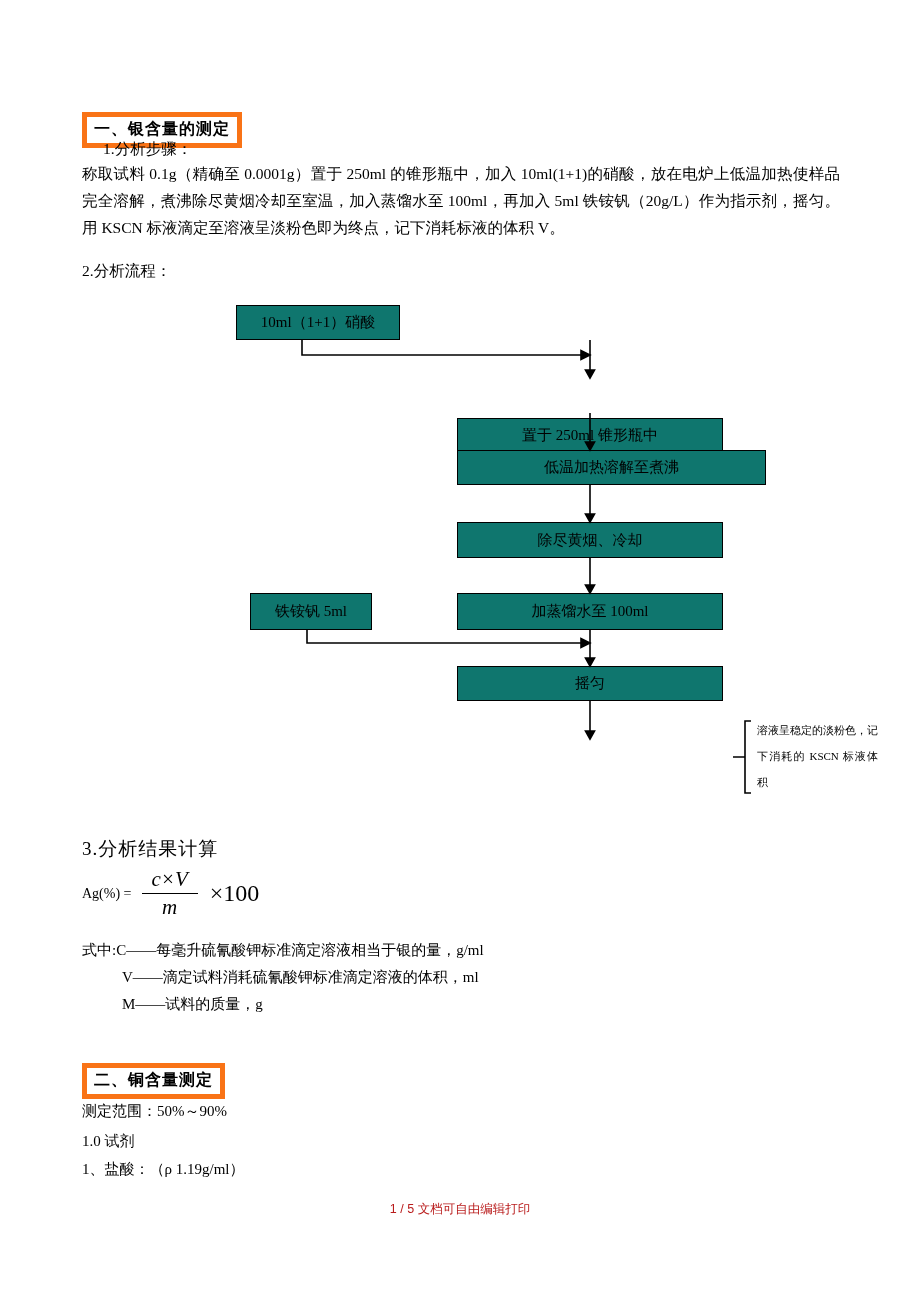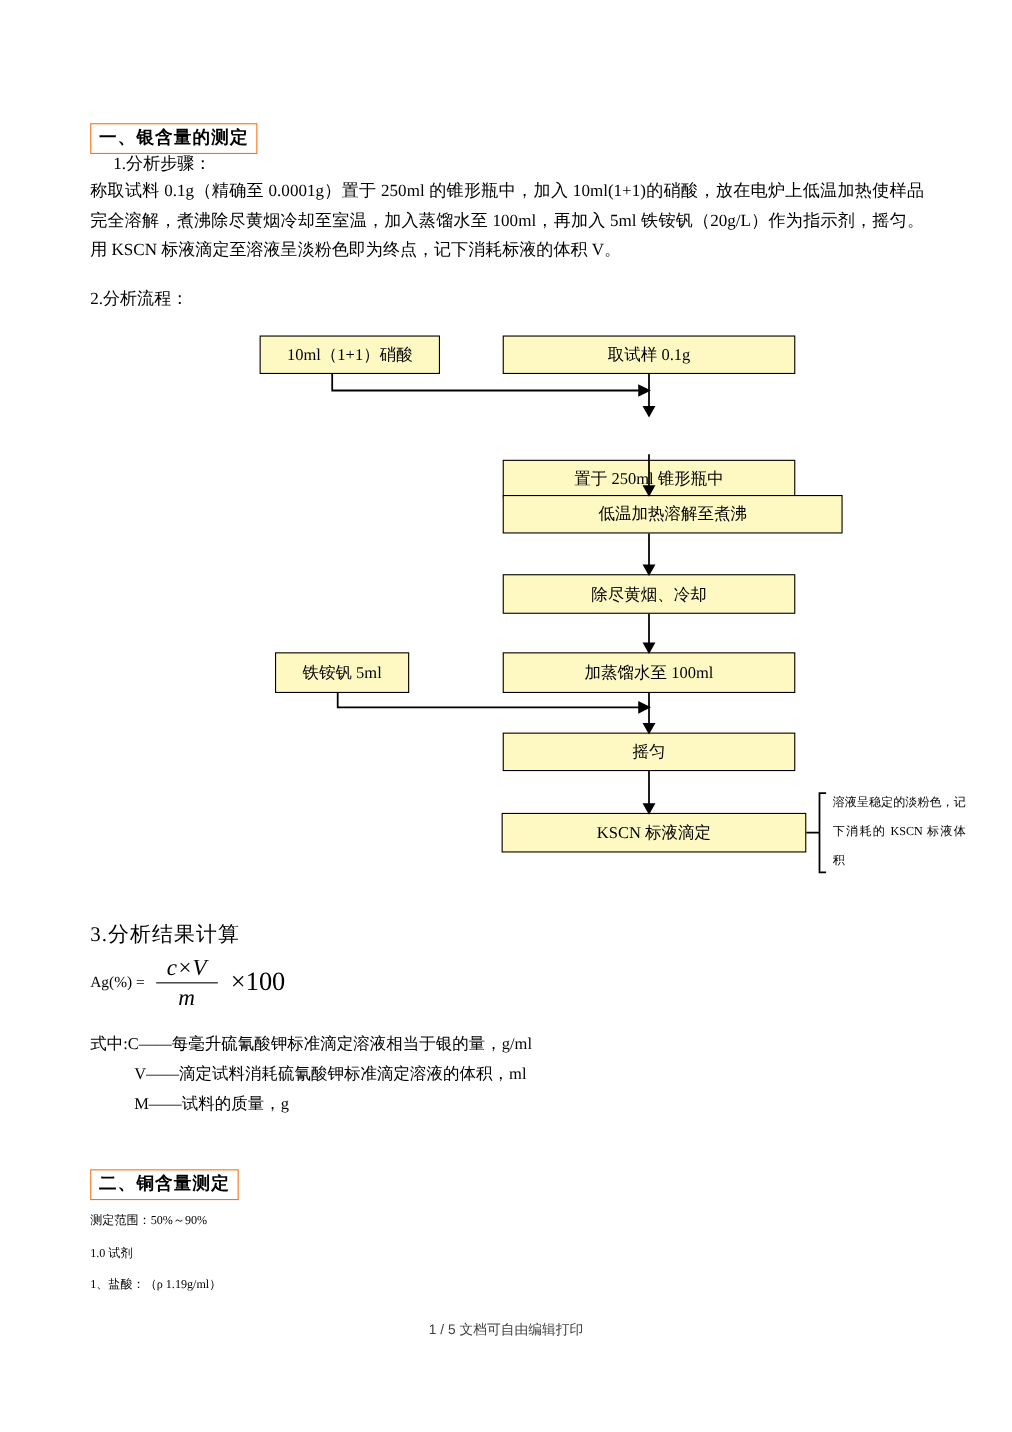--- a/index.html
+++ b/index.html
@@ -10,41 +10,41 @@
     height: 1302px;
     margin: 0 auto;
     background: #ffffff;
     color: #000;
     font-family: "Liberation Serif", "DejaVu Serif", serif;
     overflow: hidden;
   }
   .abs { position: absolute; }
   .title-box {
     display: inline-block;
-    border: 1px solid #f97316;
+    border: 5px solid #f97316;
     font-weight: bold;
     font-size: 16px;
     padding: 2px 7px 3px 7px;
     letter-spacing: 1px;
   }
   .h-small { font-size: 15.5px; }
   .body-par {
     width: 758px;
     font-size: 15.5px;
     line-height: 26.8px;
     text-align: justify;
   }
   .fc-box {
     position: absolute;
     border: 1px solid #000;
     display: flex;
     align-items: center;
     justify-content: center;
     font-size: 15px;
-    background: #fef9c3;
+    background: #0f766e;
     text-align: center;
   }
   .connectors { position: absolute; left: 0; top: 0; pointer-events: none; }
   .annotation {
     width: 121px;
     font-size: 11px;
     line-height: 26px;
     text-align: justify;
   }
   .h3-calc { font-size: 19px; letter-spacing: 1px; }
@@ -53,61 +53,59 @@
   .formula .frac { display: inline-flex; flex-direction: column; align-items: center; margin: 0 6px; }
   .formula .num, .formula .den {
     font-style: italic;
     font-size: 21px;
     padding: 0 10px;
     line-height: 27px;
   }
   .formula .num { border-bottom: 1.5px solid #000; text-align: right; }
   .formula .mult { font-size: 24px; margin-left: 6px; }
   .legend-line { font-size: 15px; line-height: 27px; white-space: nowrap; }
-  .plain-line { font-size: 11px; white-space: nowrap; }
+  .plain-line { font-size: 15px; white-space: nowrap; }
   .footer {
     width: 100%;
     text-align: center;
     font-size: 12.5px;
-    color: #404040;
+    color: #b91c1c;
     font-family: "Liberation Sans", "DejaVu Sans", sans-serif;
   }
 </style>
 </head>
 <body>
 
 <div class="page">
 
   <div class="abs" style="left:82px; top:112px;">
     <span class="title-box">一、银含量的测定</span>
   </div>
 
   <div class="abs h-small" style="left:82px; top:139px;margin-left:21px;">1.分析步骤：</div>
 
   <div class="abs body-par" style="left:82px; top:161px;">称取试料 0.1g（精确至 0.0001g）置于 250ml 的锥形瓶中，加入 10ml(1+1)的硝酸，放在电炉上低温加热使样品完全溶解，煮沸除尽黄烟冷却至室温，加入蒸馏水至 100ml，再加入 5ml 铁铵钒（20g/L）作为指示剂，摇匀。用 KSCN 标液滴定至溶液呈淡粉色即为终点，记下消耗标液的体积 V。</div>
 
   <div class="abs h-small" style="left:82px; top:261px;">2.分析流程：</div>
 
   <div class="fc-box" style="left:236px; top:305px; width:164px; height:35px;">10ml（1+1）硝酸</div>
 
-  <div class="fc-box" style="left:457px; top:305px; width:266px; height:35px;">取试样 0.1g</div>
 
   <div class="fc-box" style="left:457px; top:378px; width:266px; height:35px;margin-top:40px;">置于 250ml 锥形瓶中</div>
 
   <div class="fc-box" style="left:457px; top:450px; width:309px; height:35px;">低温加热溶解至煮沸</div>
 
   <div class="fc-box" style="left:457px; top:522px; width:266px; height:36px;">除尽黄烟、冷却</div>
 
   <div class="fc-box" style="left:457px; top:593px; width:266px; height:37px;">加蒸馏水至 100ml</div>
 
   <div class="fc-box" style="left:250px; top:593px; width:122px; height:37px;">铁铵钒 5ml</div>
 
   <div class="fc-box" style="left:457px; top:666px; width:266px; height:35px;">摇匀</div>
 
-  <div class="fc-box" style="left:456px; top:739px; width:277px; height:36px;">KSCN 标液滴定</div>
 
   <svg class="connectors" width="920" height="1302" viewBox="0 0 920 1302">
     <g stroke="#000" stroke-width="1.6" fill="#000">
 
       <path d="M302 340 L302 355 L581 355" fill="none"></path>
       <polygon points="581,350.5 581,359.5 590,355"></polygon>
 
       <line x1="590" y1="340" x2="590" y2="370"></line>
       <polygon points="585.5,370 594.5,370 590,378"></polygon>
 

